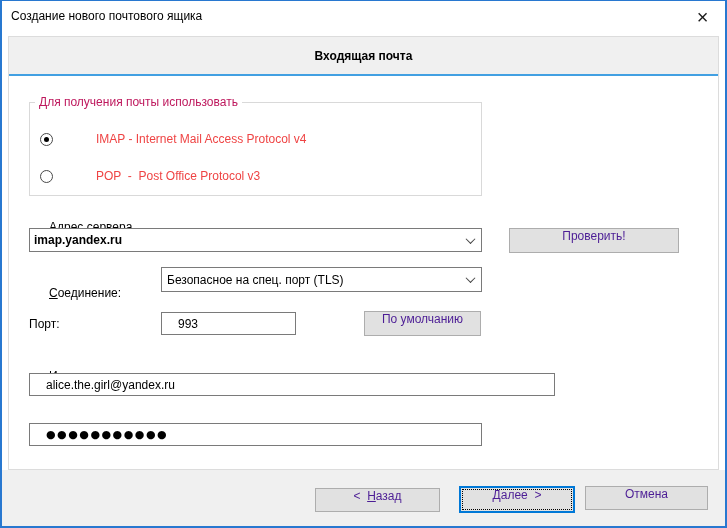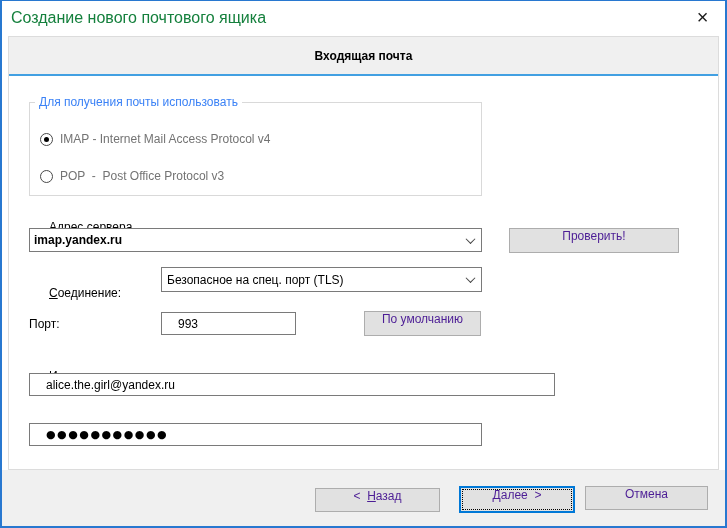--- a/index.html
+++ b/index.html
@@ -3,35 +3,35 @@
 <meta charset="utf-8">
 <style>
   * { margin:0; padding:0; box-sizing:border-box; font-family:"Liberation Sans","DejaVu Sans",sans-serif; }
   html,body { background:#555; }
   .window {
     position:relative; width:727px; height:528px; background:#ffffff; overflow:hidden;
   }
   .win-border { position:absolute; inset:0; border:2px solid #2878d0; border-top-width:1px; pointer-events:none; z-index:50; }
   
   .titlebar { position:absolute; left:0; top:0; width:727px; height:35px; background:#ffffff; }
-  .titlebar .title { position:absolute; left:11px; top:9px; font-size:16px; color:#15803d; white-space:pre; }
+  .titlebar .title { position:absolute; left:11px; top:9px; font-size:12px; color:#000000; white-space:pre; }
   .close-btn { position:absolute; right:2px; top:1px; width:45px; height:32px; display:flex; align-items:center; justify-content:center; cursor:pointer; }
   .close-glyph { font-size:20px; font-weight:300; color:#1a1a1a; line-height:20px; }
   
   .panel { position:absolute; left:8px; top:36px; width:711px; height:434px; background:#ffffff; border:1px solid #dcdcdc; }
   .panel-header { position:absolute; left:0; top:0; width:709px; height:39px; background:#f0f0f0; border-bottom:2px solid #42a0e2;
                   display:flex; align-items:center; justify-content:center; font-size:12px; font-weight:bold; color:#000; }
   
   .groupbox { position:absolute; left:20px; top:65px; width:453px; height:94px; border:1px solid #d9d9d9; }
-  .legend { position:absolute; left:5px; top:-8px; background:#ffffff; padding:0 4px; font-size:12px; color:#3b82f6; white-space:pre; }
+  .legend { position:absolute; left:5px; top:-8px; background:#ffffff; padding:0 4px; font-size:12px; color:#be185d; white-space:pre; }
   .radio-row { position:absolute; left:10px; height:16px; display:flex; align-items:center; gap:7px; cursor:default; }
   .radio { width:13px; height:13px; border:1px solid #494949; border-radius:50%; background:#fff; position:relative; flex:0 0 13px; }
   .radio .dot { position:absolute; left:3px; top:3px; width:5px; height:5px; border-radius:50%; background:transparent; }
   .radio.selected .dot { background:#000; }
-  .radio-label { font-size:12px; color:#737373; white-space:pre; }
+  .radio-label { font-size:12px; color:#ef4444; white-space:pre;margin-left:36px; }
   
   .lbl { position:absolute; font-size:12px; color:#000; white-space:pre; }
   .mn { text-decoration:underline; }
   .txt { position:absolute; border:1px solid #7a7a7a; background:#fff; font-size:12px; color:#000; padding:0 16px; outline:none; }
   .combo { position:absolute; border:1px solid #7a7a7a; background:#fff; display:flex; align-items:center; }
   .combo .combo-input { flex:1; border:none; outline:none; font-size:12px; padding:0 4px; height:100%; background:transparent;font-weight:bold; }
   .combo .combo-text { flex:1; font-size:12px; padding:0 5px; white-space:pre; overflow:hidden; }
   .combo .chev-box { width:22px; height:100%; display:flex; align-items:center; justify-content:center; cursor:pointer; }
   .chevron { width:7px; height:7px; border-right:1.4px solid #444; border-bottom:1.4px solid #444; transform:rotate(45deg) translate(-1px,-1px); }
   .btn { position:absolute; background:#e1e1e1; border:1px solid #adadad; font-size:12px; color:#4c1d95;

